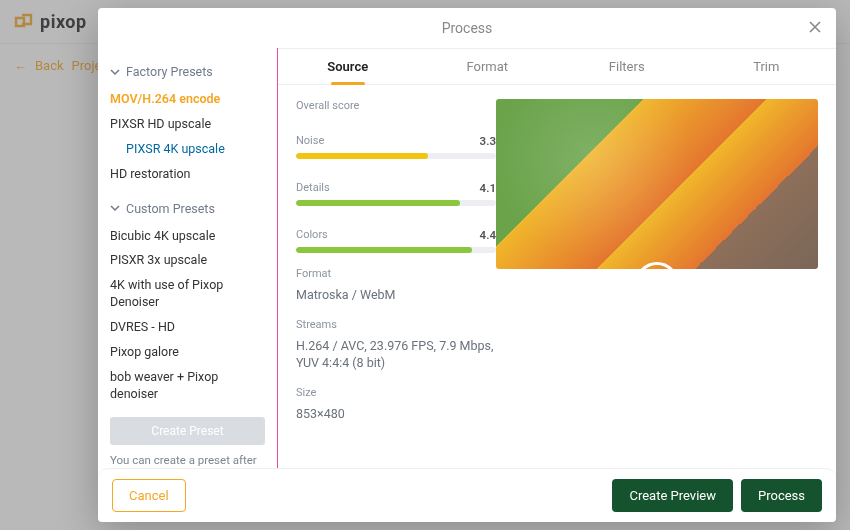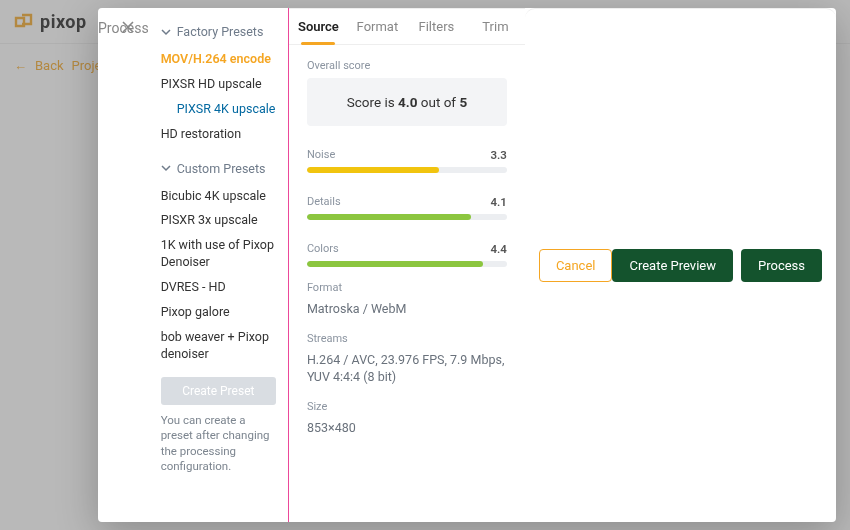--- a/index.html
+++ b/index.html
@@ -4,21 +4,21 @@
 <style>
   * { box-sizing: border-box; margin: 0; padding: 0; font-family: -apple-system, BlinkMacSystemFont, "Segoe UI", Roboto, sans-serif; }
   body { width: 850px; height: 530px; overflow: hidden; background: #d7d7d7; position: relative; }
   .app-bg { position: absolute; inset: 0; background: #fff; }
   .topbar { height: 44px; display: flex; align-items: center; padding: 0 14px; border-bottom: 1px solid #eee; }
   .logo { display: flex; align-items: center; gap: 6px; font-weight: 700; color: #222; font-size: 18px; letter-spacing: .5px;}
   .logo svg { display: block; }
   .breadcrumb { display:flex; align-items:center; gap:8px; padding: 14px 14px; font-size: 13px; color:#f5a623;}
   .breadcrumb .sep { color:#999;}
   .overlay { position:absolute; inset:0; background: rgba(100,100,100,.45); }
-  .modal { position:absolute; left:98px; top:8px; right:14px; bottom:8px; background:#fff; border-radius:4px; box-shadow:0 10px 40px rgba(0,0,0,.25); display:flex; }
+  .modal { position:absolute; left:98px; top:8px; right:14px; bottom:8px; background:#fff; border-radius:4px; box-shadow:0 10px 40px rgba(0,0,0,.25); display:flex; flex-direction:column; }
   .modal-head { position:relative; height:40px; display:flex; align-items:center; justify-content:center; color:#888; font-size:14px;}
   .close { position:absolute; right:14px; top:12px; color:#888; cursor:pointer; }
   .tabs { display:flex; border-top:1px solid #eee; border-bottom:1px solid #eee; }
   .tabs .tab { flex:1; text-align:center; padding:10px 0; font-size:13px; color:#888; cursor:pointer;}
   .tabs .tab.active { color:#222; font-weight:600; position:relative;}
   .tabs .tab.active::after { content:""; position:absolute; left:50%; transform:translateX(-50%); bottom:-1px; width:34px; height:3px; background:#f5a623; border-radius:2px;}
   .modal-body { flex:1; display:flex; overflow:hidden; }
   .sidebar { width:180px; border-right:1px solid #ec4899; padding:14px 12px 0 12px; font-size:12.5px; color:#333; overflow:hidden;}
   .sec-head { display:flex; align-items:center; gap:6px; color:#6f7b8a; margin:2px 0 8px 0; cursor:pointer; }
   .sec-head svg { flex:none; }
@@ -99,44 +99,41 @@
 
       <div class="sec-head" style="margin-top:14px">
         <svg width="10" height="10" viewBox="0 0 10 10">
             <path fill="none" stroke="#6f7b8a" stroke-width="1.5" d="M1 3 L5 7 L9 3"></path>
           </svg>
         <span>Custom Presets</span>
       </div>
       <div id="custom-list">
           <div class="preset">Bicubic 4K upscale</div>
           <div class="preset">PISXR 3x upscale</div>
-          <div class="preset">1K with use of Pixop Denoiser</div>
+          <div class="preset">4K with use of Pixop Denoiser</div>
           <div class="preset">DVRES - HD</div>
           <div class="preset">Pixop galore</div>
           <div class="preset">bob weaver + Pixop denoiser</div>
         </div>
 
       <button class="create-btn">Create Preset</button>
       <div class="hint">You can create a preset after changing the processing configuration.</div>
     </div>
 
     <div style="flex:1; display:flex; flex-direction:column;">
       <div class="tabs" id="tabs">
           <div class="tab active">Source</div>
           <div class="tab">Format</div>
           <div class="tab">Filters</div>
           <div class="tab">Trim</div>
         </div>
 
       <div class="content">
         <div class="col-left">
           <div class="lbl">Overall score</div>
-          <div class="score-box">
-            <span>Score is </span><b>4.0</b><span> out of </span><b>5</b>
-          </div>
           <div id="meters">
               <div class="meter-row">
                 <div class="meter-top">
                   <span>Noise</span>
                   <span class="v">3.3</span>
                 </div>
                 <div class="bar">
                   <div class="bar-fill" style="width:66%;background:#f1c40f"></div>
                 </div>
               </div>

